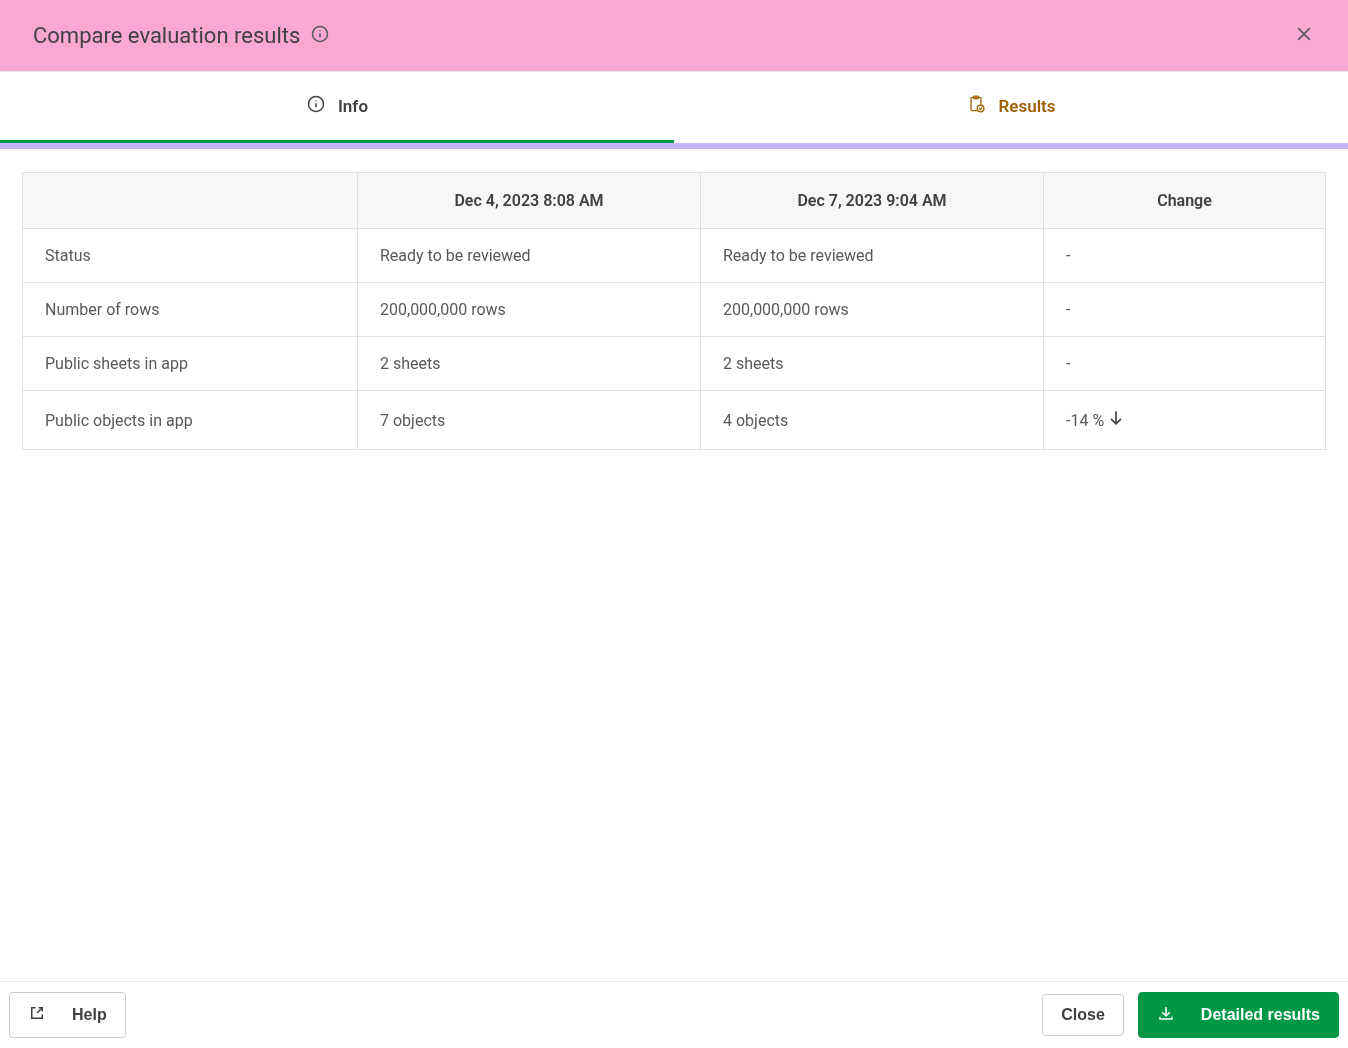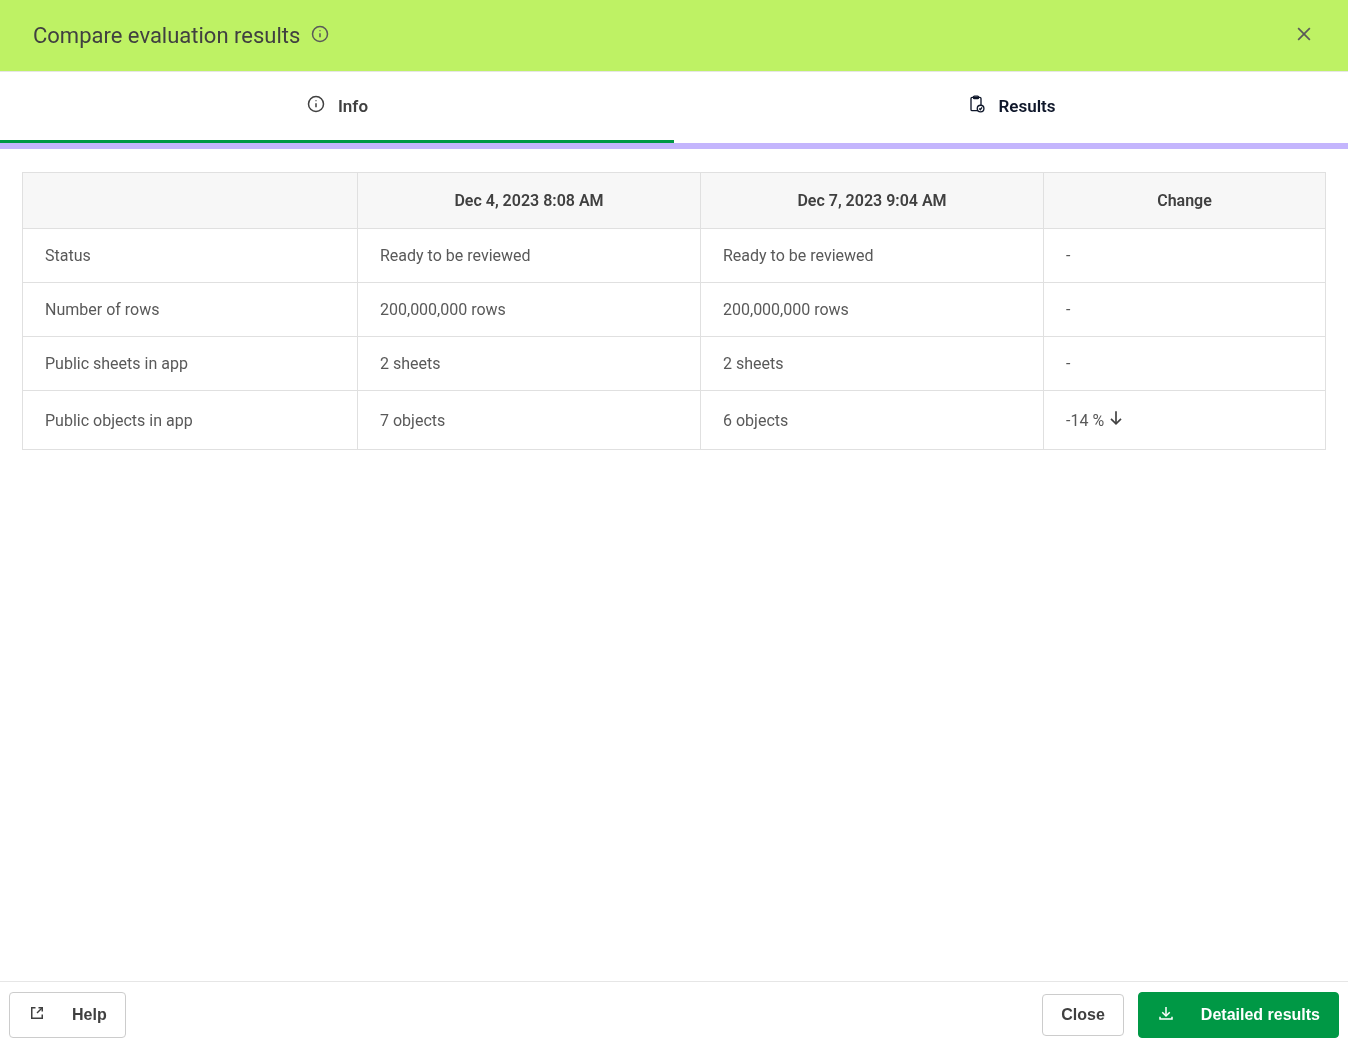--- a/index.html
+++ b/index.html
@@ -13,21 +13,21 @@
       flex-direction: column;
       overflow: hidden;
     }
 
     
     .dialog-header {
       display: flex;
       align-items: center;
       justify-content: space-between;
       padding: 20px 30px 20px 33px;
-      background: #bef264;
+      background: #f9a8d4;
       border-bottom: 1px solid #e6e6e6;
     }
     .dialog-title-wrap {
       display: flex;
       align-items: center;
       gap: 10px;
     }
     .dialog-title {
       font-size: 22px;
       font-weight: 400;
@@ -59,21 +59,21 @@
     .tab {
       flex: 1;
       display: flex;
       align-items: center;
       justify-content: center;
       gap: 12px;
       padding: 22px 0;
       cursor: pointer;
       font-size: 17px;
       font-weight: 600;
-      color: #0f172a;
+      color: #a16207;
       border-bottom: 3px solid transparent;
     }
     .tab.active {
       border-bottom-color: #009845;
       color: #404040;
     }
     .tab svg { width: 20px; height: 20px; }
 
     
     .content {
@@ -236,21 +236,21 @@
           <td class="col-b">2 sheets</td>
           <td class="col-change">
             <span class="change-cell">
               <span>-</span>
             </span>
           </td>
         </tr>
         <tr>
           <td class="col-label">Public objects in app</td>
           <td class="col-a">7 objects</td>
-          <td class="col-b">6 objects</td>
+          <td class="col-b">4 objects</td>
           <td class="col-change">
             <span class="change-cell">
               <span>-14 %</span>
               <span><svg class="arrow-down-icon" viewBox="0 0 24 24" fill="none" stroke="currentColor" stroke-width="2">
                   <line x1="12" y1="4" x2="12" y2="19"></line>
                   <polyline points="6,13 12,19 18,13"></polyline>
                 </svg></span>
             </span>
           </td>
         </tr>

